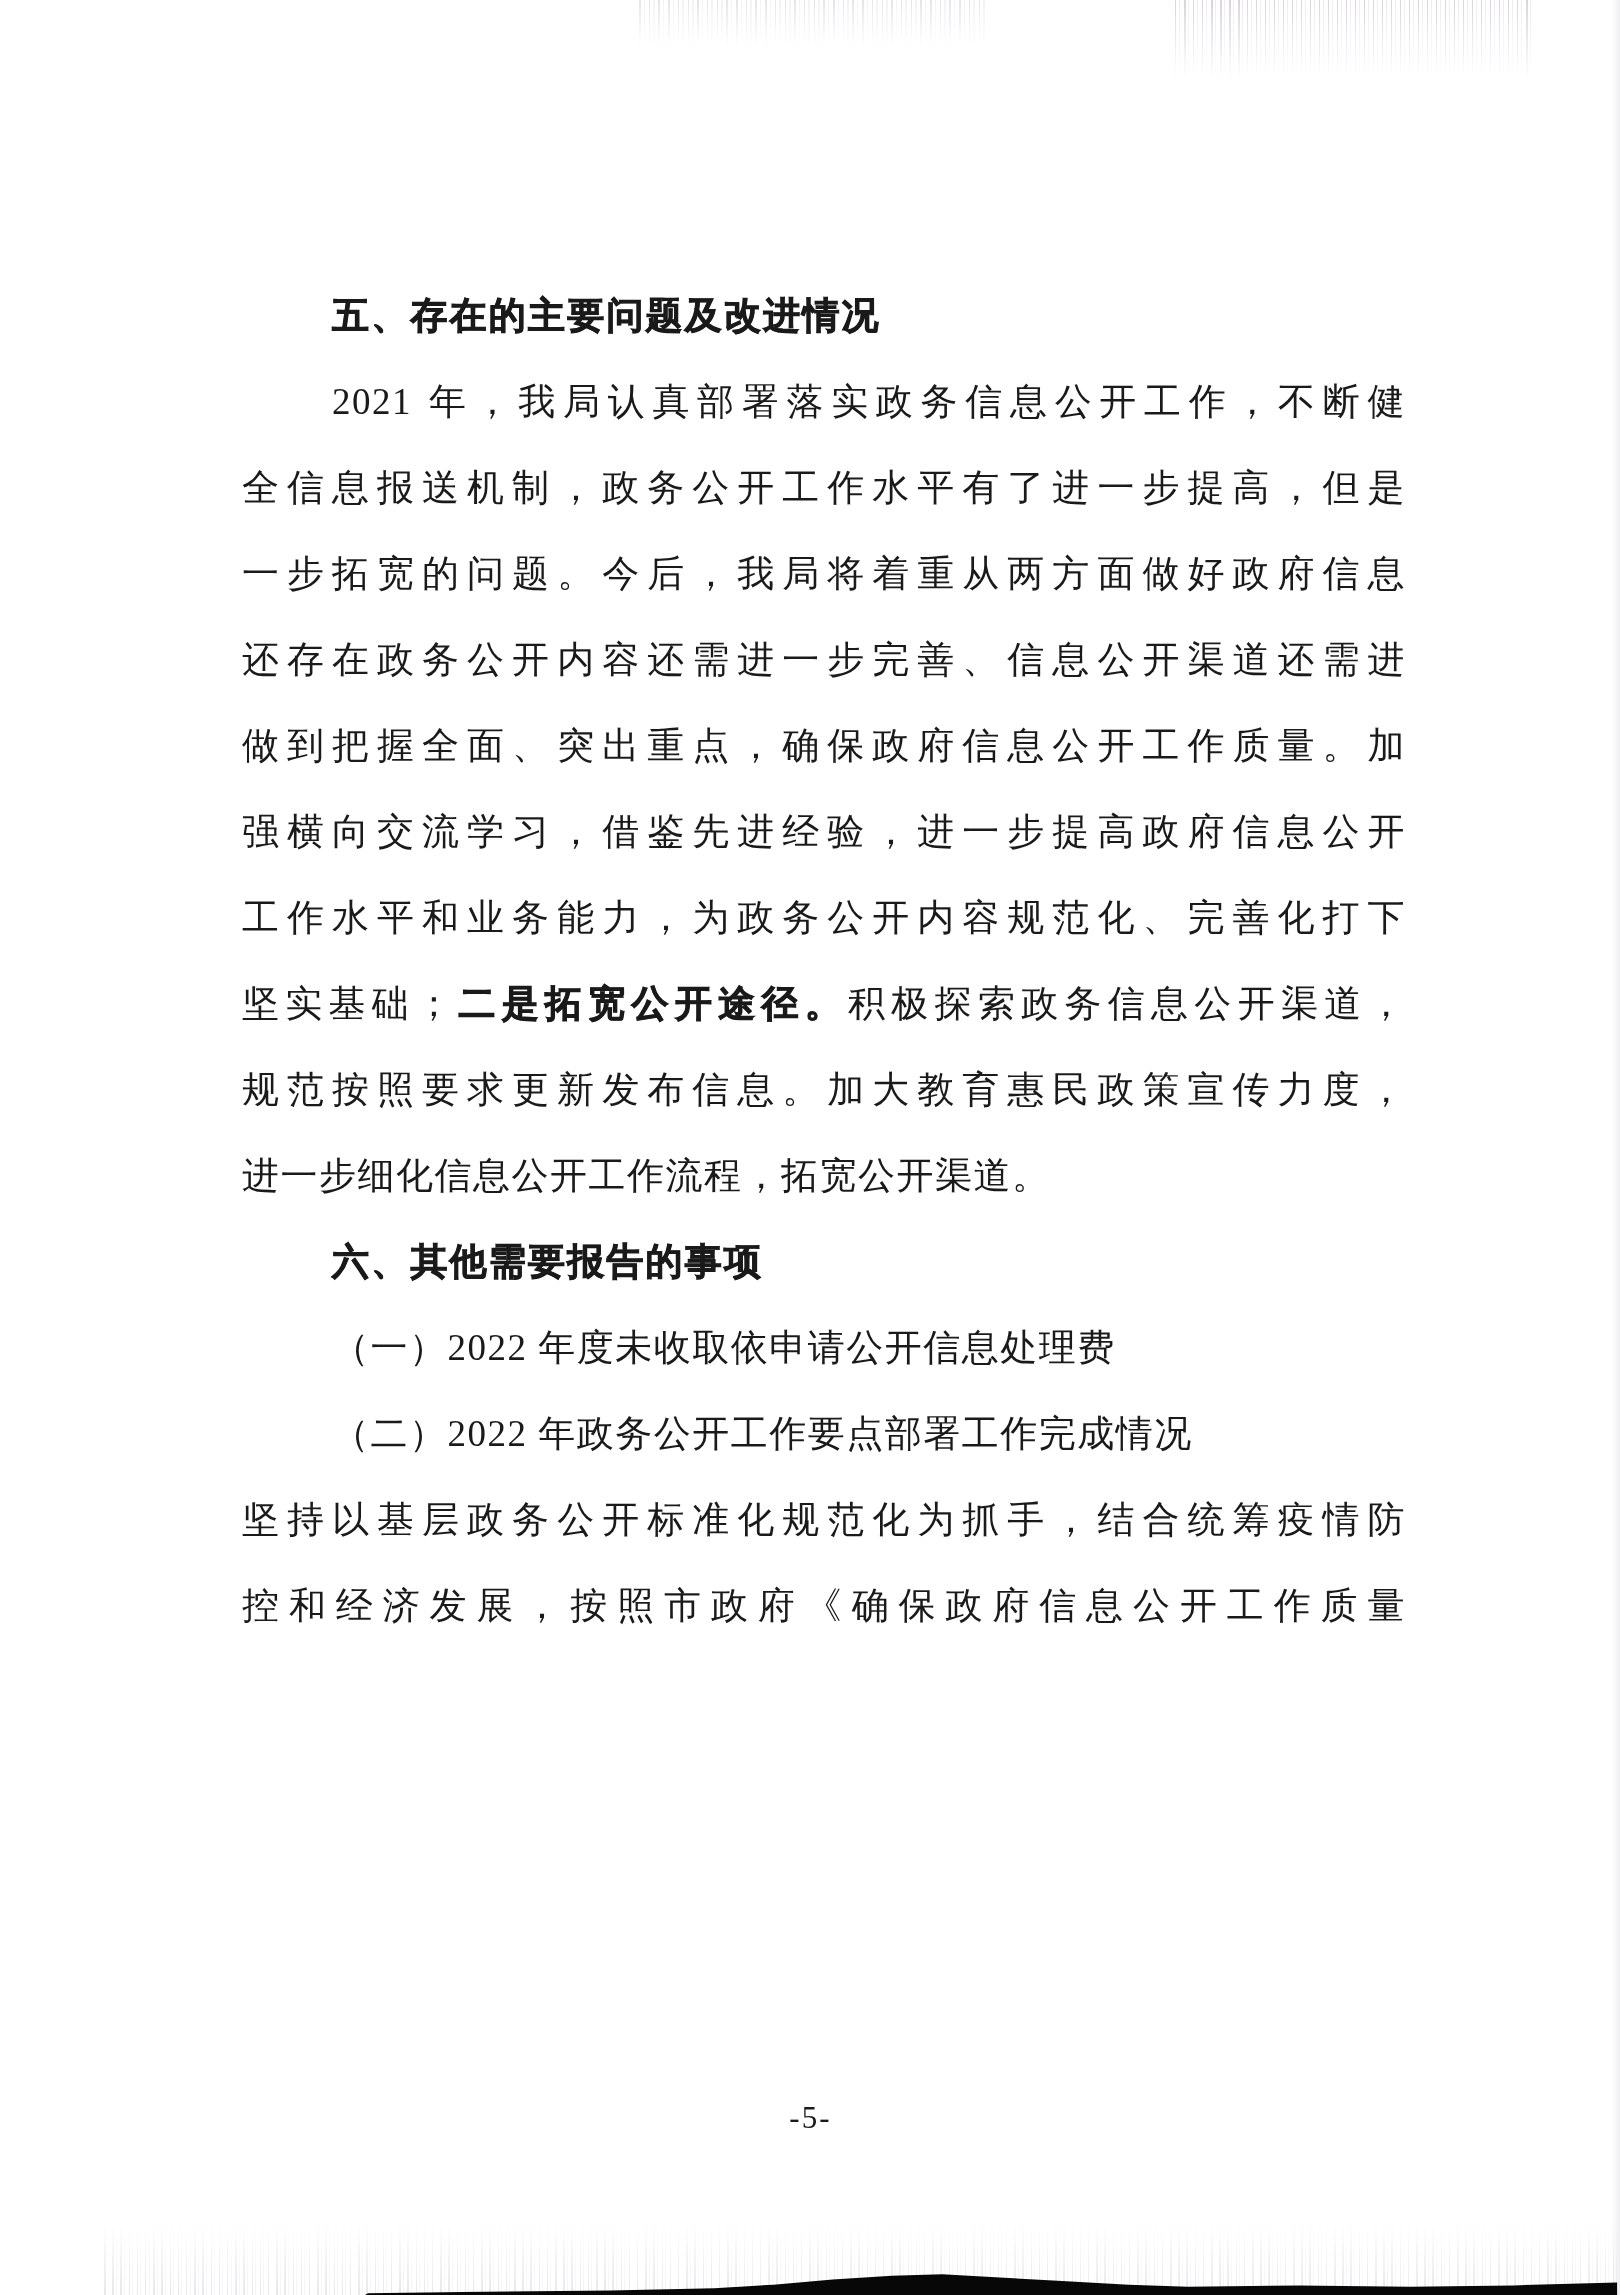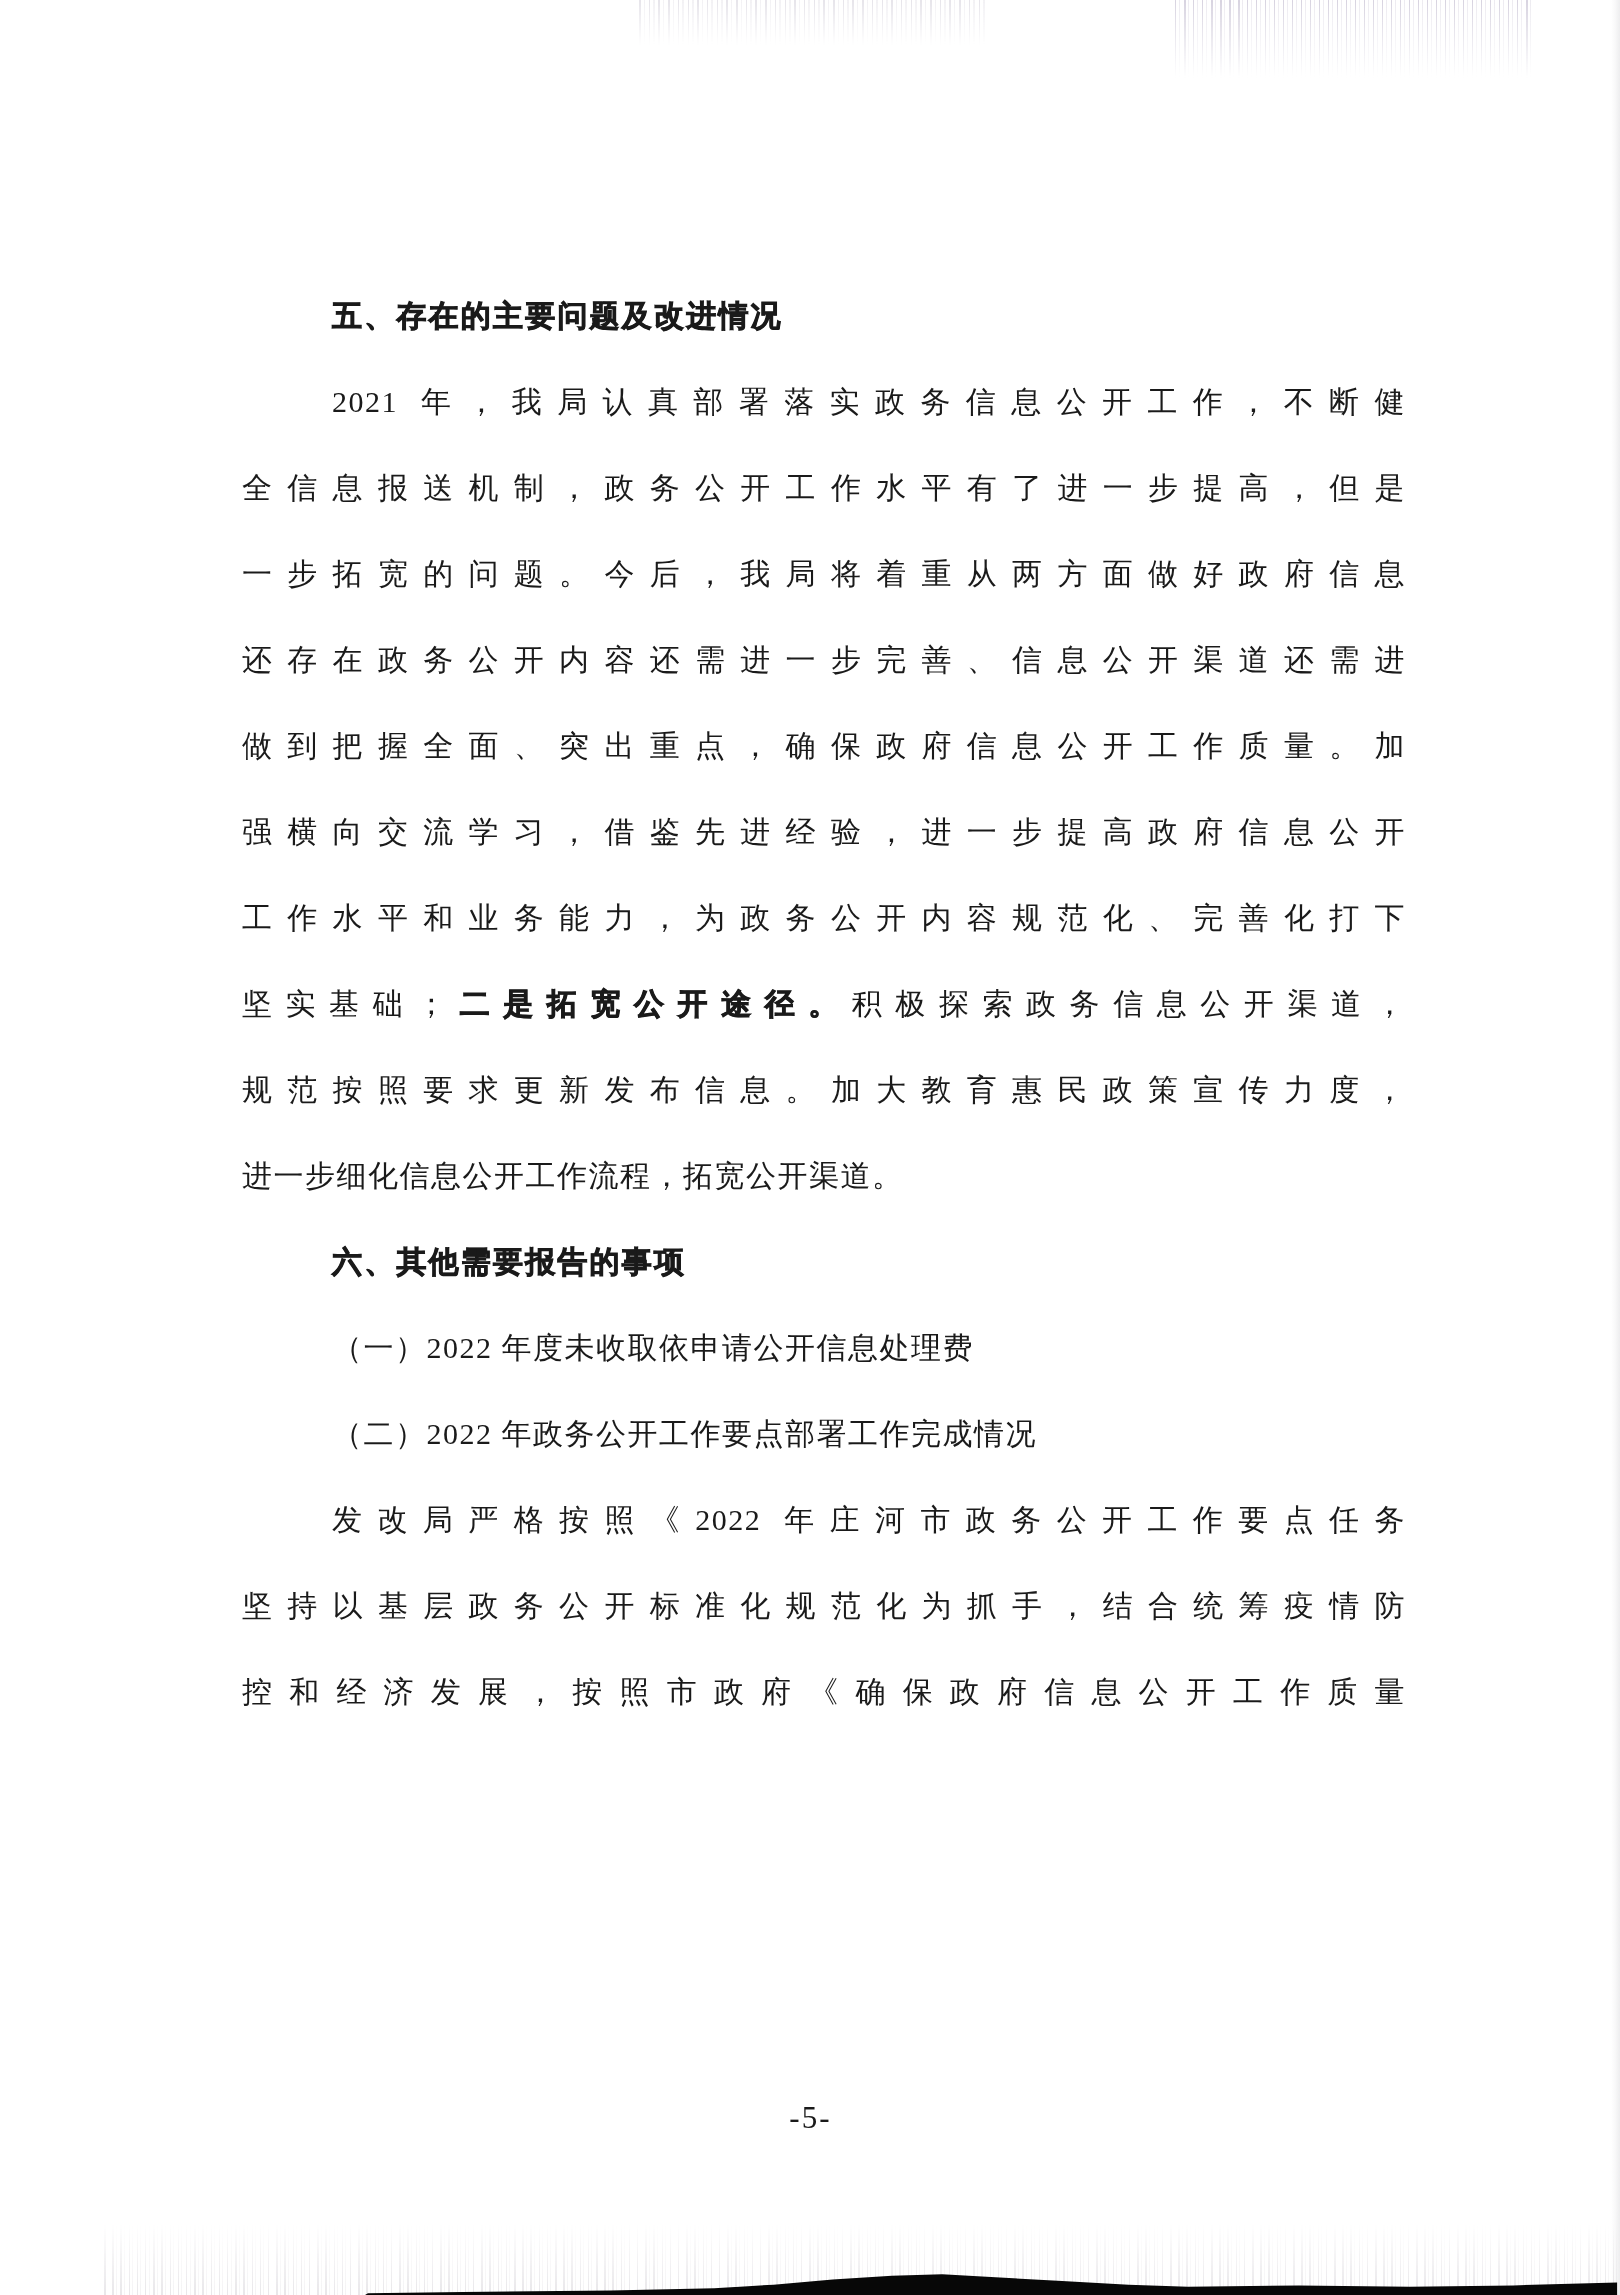--- a/index.html
+++ b/index.html
@@ -24,21 +24,21 @@
   .doc {
     position: absolute;
     left: 242px;
     top: 273px;
     width: 1164px;
     color: var(--color-ink, #1a1a1a);
   }
   .line {
     height: 86px;
     line-height: 86px;
-    font-size: 30px;
+    font-size: 37px;
     letter-spacing: 1.5px;
     white-space: normal;
     color: var(--color-ink, #1a1a1a);
   }
   .j {
     text-align: justify;
     text-align-last: justify;
     text-justify: inter-character;
   }
   .indent {
@@ -148,21 +148,20 @@
     <div class="line j">还存在政务公开内容还需进一步完善、信息公开渠道还需进</div>
     <div class="line j">做到把握全面、突出重点，确保政府信息公开工作质量。加</div>
     <div class="line j">强横向交流学习，借鉴先进经验，进一步提高政府信息公开</div>
     <div class="line j">工作水平和业务能力，为政务公开内容规范化、完善化打下</div>
     <div class="line j"><span>坚实基础；</span><span class="b">二是拓宽公开途径。</span><span>积极探索政务信息公开渠道，</span></div>
     <div class="line j">规范按照要求更新发布信息。加大教育惠民政策宣传力度，</div>
     <div class="line">进一步细化信息公开工作流程，拓宽公开渠道。</div>
     <div class="line head indent">六、其他需要报告的事项</div>
     <div class="line indent">（一）2022 年度未收取依申请公开信息处理费</div>
     <div class="line indent">（二）2022 年政务公开工作要点部署工作完成情况</div>
-    <div class="line j indent">发改局严格按照《2022 年庄河市政务公开工作要点任务</div>
     <div class="line j">坚持以基层政务公开标准化规范化为抓手，结合统筹疫情防</div>
     <div class="line j">控和经济发展，按照市政府《确保政府信息公开工作质量</div>
   </div>
 
   <div class="pagenum">-5-</div>
 
 </div>
 
 
 </body></html>

